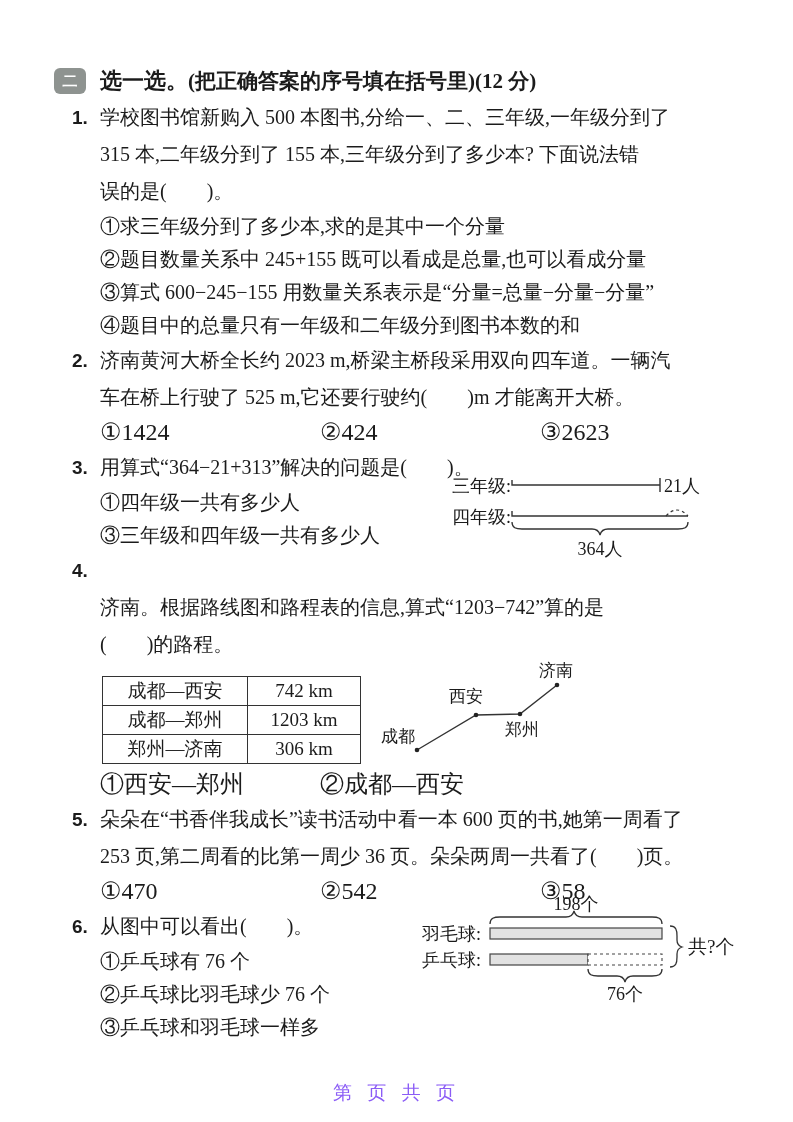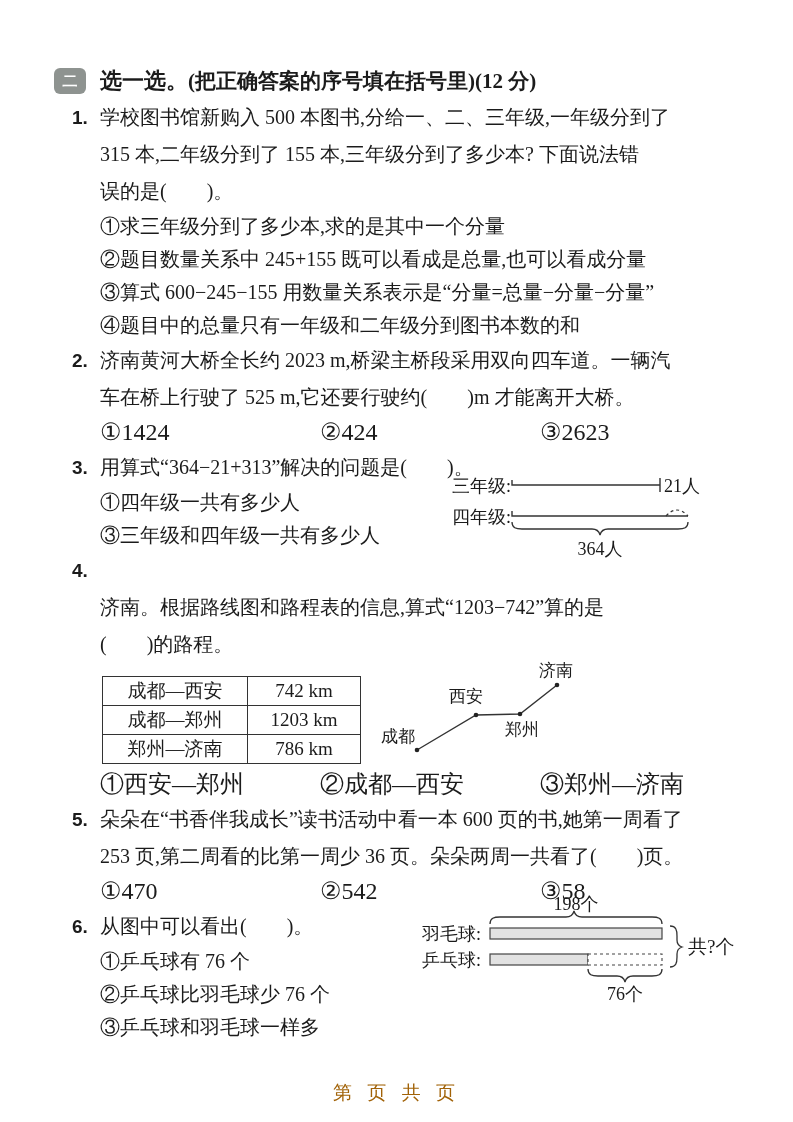--- a/index.html
+++ b/index.html
@@ -29,21 +29,21 @@
   table.route{border-collapse:collapse;margin-left:2px;}
   table.route td{
     border:1.5px solid #333;height:28px;text-align:center;
     font-size:19px;padding:0 4px;white-space:nowrap;
   }
   td.c1{width:136px;} td.c2{width:104px;}
   .route-map{margin-left:18px;margin-top:-8px;}
   svg text{fill:#1b1b1b;font-family:"Liberation Serif",serif;}
   .footer{
     position:absolute;bottom:16px;left:0;width:100%;text-align:center;
-    font-family:"Liberation Sans",sans-serif;font-size:19px;color:#a16207;letter-spacing:5px;
+    font-family:"Liberation Sans",sans-serif;font-size:19px;color:#8b5cf6;letter-spacing:5px;
   }
 </style>
 </head>
 <body>
 
 <div class="page">
   <div class="content">
 
     <div class="sec-header">
       <span class="badge">二</span>
@@ -97,40 +97,39 @@
               <tr>
             <td class="c1">成都—西安</td>
             <td class="c2">742 km</td>
           </tr>
           <tr>
             <td class="c1">成都—郑州</td>
             <td class="c2">1203 km</td>
           </tr>
           <tr>
             <td class="c1">郑州—济南</td>
-            <td class="c2">786 km</td>
+            <td class="c2">306 km</td>
           </tr>
         </tbody>
           </table>
         <svg class="route-map" width="234" height="106" viewBox="0 0 234 106">
           <polyline points="38,92 97,57 141,56 178,27" fill="none" stroke="#333" stroke-width="1.4"></polyline>
           <circle cx="38" cy="92" r="2.3" fill="#222"></circle>
           <circle cx="97" cy="57" r="2.3" fill="#222"></circle>
           <circle cx="141" cy="56" r="2.3" fill="#222"></circle>
           <circle cx="178" cy="27" r="2.3" fill="#222"></circle>
           <text x="2" y="84" font-size="17">成都</text>
           <text x="70" y="44" font-size="17">西安</text>
           <text x="126" y="77" font-size="17">郑州</text>
           <text x="160" y="18" font-size="17">济南</text>
         </svg>
       </div>
       <div class="opt-row">
         <span>①西安—郑州</span>
         <span>②成都—西安</span>
-        <span>③郑州—济南</span>
       </div>
     </div>
 
     <div class="question">
       <div class="q-line"><span class="q-num">5.</span><span>朵朵在“书香伴我成长”读书活动中看一本 600 页的书,她第一周看了</span></div>
       <div class="q-line">253 页,第二周看的比第一周少 36 页。朵朵两周一共看了(　　)页。</div>
       <div class="opt-row">
         <span>①470</span>
         <span>②542</span>
         <span>③58</span>

